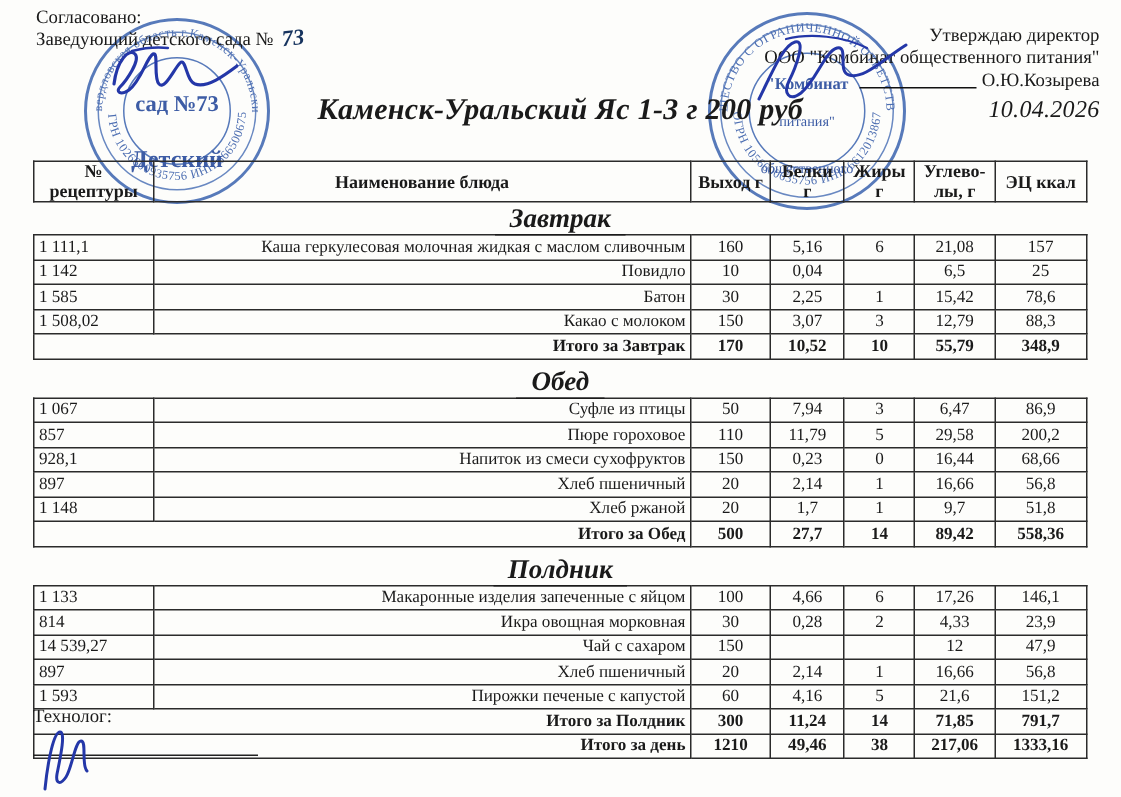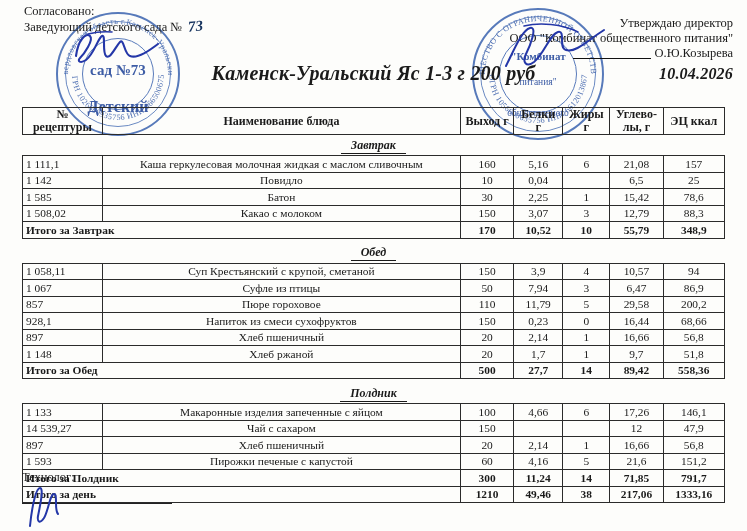--- a/index.html
+++ b/index.html
@@ -19,21 +19,21 @@
   .hdr-left .ln{white-space:nowrap;}
   .sadnum{display:inline-block;font-family:"Liberation Serif",serif;font-size:15px;
           font-style:italic;color:#16335e;transform:rotate(-6deg);margin-left:6px;
           font-weight:700;}
 
   .hdr-right{position:absolute;right:14px;top:4px;text-align:right;font-size:12.5px;
              line-height:15px;z-index:4;margin-top:12px;}
   .hdr-right .ln{white-space:nowrap;}
   .sig-line{display:inline-block;border-bottom:1px solid #111;width:78px;height:12px;
             vertical-align:-2px;margin-right:3px;}
-  .date{font-weight:700;font-style:italic;font-size:16px;margin-top:5px;letter-spacing:.2px;padding-left:16px;}
+  .date{font-weight:400;font-style:italic;font-size:16px;margin-top:5px;letter-spacing:.2px;padding-left:16px;}
 
   .title{position:absolute;left:0;right:0;top:62px;text-align:center;z-index:4;
          font-weight:700;font-style:italic;font-size:20px;letter-spacing:.2px;}
 
   
   .stamp{position:absolute;border-radius:50%;z-index:2;pointer-events:none;opacity:.92;}
   .stamp .ring{position:absolute;inset:0;border-radius:50%;}
   .stamp-txt{position:absolute;left:0;right:0;text-align:center;color:#2d4f9e;
              font-family:"Liberation Serif",serif;}
 
@@ -66,27 +66,27 @@
 
   col.c-num{width:78px;}
   col.c-name{width:350px;}
   col.c-out{width:52px;}
   col.c-prot{width:48px;}
   col.c-fat{width:46px;}
   col.c-carb{width:52px;}
   col.c-kcal{width:60px;}
 
   td.num{text-align:left;}
-  td.name{text-align:center;padding-left:5px;}
+  td.name{text-align:right;padding-left:5px;}
   td.val{text-align:center;}
-  td.total-lbl{font-weight:700;padding-right:4px;}
+  td.total-lbl{text-align:right;font-weight:700;padding-right:4px;}
   tr.total-row td{font-weight:700;}
 
   tr.section-row td{border:none;height:20px;text-align:center;background:transparent;}
-  .section-ttl{font-weight:700;font-style:italic;font-size:12px;
+  .section-ttl{font-weight:700;font-style:italic;font-size:18px;
                border-bottom:1.4px solid #1a1a1a;padding:0 10px 1px 10px;}
   tr.spacer td{border:none;height:4px;}
 
   .footer{position:absolute;left:22px;top:470px;font-size:12.5px;z-index:4;}
   .foot-line{display:block;width:150px;border-bottom:1px solid #222;height:18px;}
 </style>
 </head>
 <body>
 
 <div class="page">
@@ -244,29 +244,20 @@
           <td class="val">55,79</td>
           <td class="val">348,9</td>
         </tr>
         <tr class="spacer">
           <td colspan="7"></td>
         </tr>
         <tr class="section-row">
           <td colspan="7"><span class="section-ttl">Обед</span></td>
         </tr>
         <tr>
-          <td class="num">1 058,11</td>
-          <td class="name">Суп Крестьянский с крупой, сметаной</td>
-          <td class="val">150</td>
-          <td class="val">3,9</td>
-          <td class="val">4</td>
-          <td class="val">10,57</td>
-          <td class="val">94</td>
-        </tr>
-        <tr>
           <td class="num">1 067</td>
           <td class="name">Суфле из птицы</td>
           <td class="val">50</td>
           <td class="val">7,94</td>
           <td class="val">3</td>
           <td class="val">6,47</td>
           <td class="val">86,9</td>
         </tr>
         <tr>
           <td class="num">857</td>
@@ -321,20 +312,29 @@
         <tr>
           <td class="num">1 133</td>
           <td class="name">Макаронные изделия запеченные с яйцом</td>
           <td class="val">100</td>
           <td class="val">4,66</td>
           <td class="val">6</td>
           <td class="val">17,26</td>
           <td class="val">146,1</td>
         </tr>
         <tr>
+          <td class="num">814</td>
+          <td class="name">Икра овощная морковная</td>
+          <td class="val">30</td>
+          <td class="val">0,28</td>
+          <td class="val">2</td>
+          <td class="val">4,33</td>
+          <td class="val">23,9</td>
+        </tr>
+        <tr>
           <td class="num">14 539,27</td>
           <td class="name">Чай с сахаром</td>
           <td class="val">150</td>
           <td class="val"></td>
           <td class="val"></td>
           <td class="val">12</td>
           <td class="val">47,9</td>
         </tr>
         <tr>
           <td class="num">897</td>

